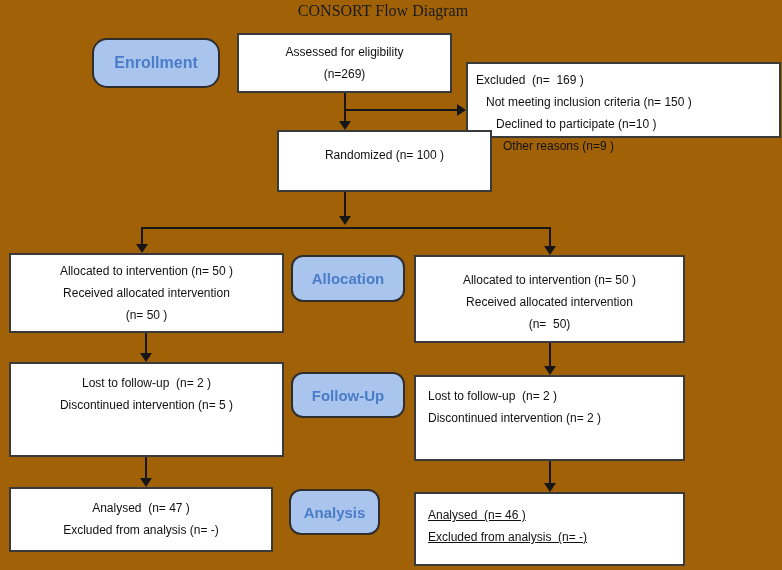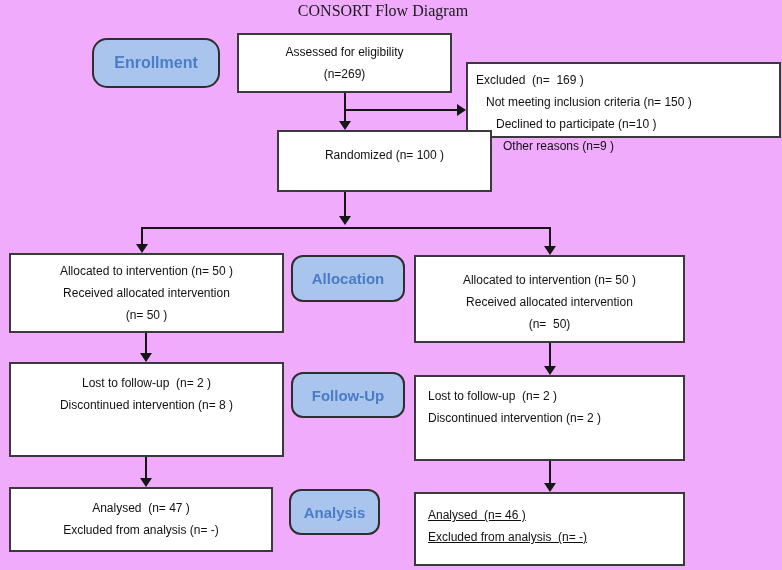--- a/index.html
+++ b/index.html
@@ -3,21 +3,21 @@
 <meta charset="utf-8">
 <style>
   :root{
     --label-fill:#a9c5ee;
     --label-text:#4a7cc7;
     --box-border:#3a3a3a;
     --arrow:#161616;
   }
   html,body{margin:0;padding:0;background:#ffffff;}
   .canvas{
-    position:relative;width:782px;height:570px;background:#f0abfc;
+    position:relative;width:782px;height:570px;background:#a16207;
     font-family:"Liberation Sans", sans-serif;overflow:hidden;
   }
   .title{
     position:absolute;top:2px;left:0;width:766px;text-align:center;
     font-family:"Liberation Serif", serif;font-size:16px;color:#1a1a1a;
   }
   .box{
     position:absolute;background:#ffffff;border:2px solid var(--box-border);
     box-sizing:border-box;font-size:12px;line-height:22px;color:#111111;
   }
@@ -89,21 +89,21 @@
   </div>
 
   <div class="box center" style="left:414px;top:255px;width:271px;height:88px;padding-top:12px;">
     <div class="line">Allocated to intervention (n= 50 )</div>
     <div class="line">Received allocated intervention</div>
     <div class="line">(n=  50)</div>
   </div>
 
   <div class="box center" style="left:9px;top:362px;width:275px;height:95px;padding-top:8px;">
     <div class="line">Lost to follow-up  (n= 2 )</div>
-    <div class="line">Discontinued intervention (n= 8 )</div>
+    <div class="line">Discontinued intervention (n= 5 )</div>
   </div>
 
   <div class="box" style="left:414px;top:375px;width:271px;height:86px;padding:8px 0 0 12px;">
     <div class="line">Lost to follow-up  (n= 2 )</div>
     <div class="line">Discontinued intervention (n= 2 )</div>
   </div>
 
   <div class="box center" style="left:9px;top:487px;width:264px;height:65px;padding-top:8px;">
     <div class="line">Analysed  (n= 47 )</div>
     <div class="line">Excluded from analysis (n= -)</div>

